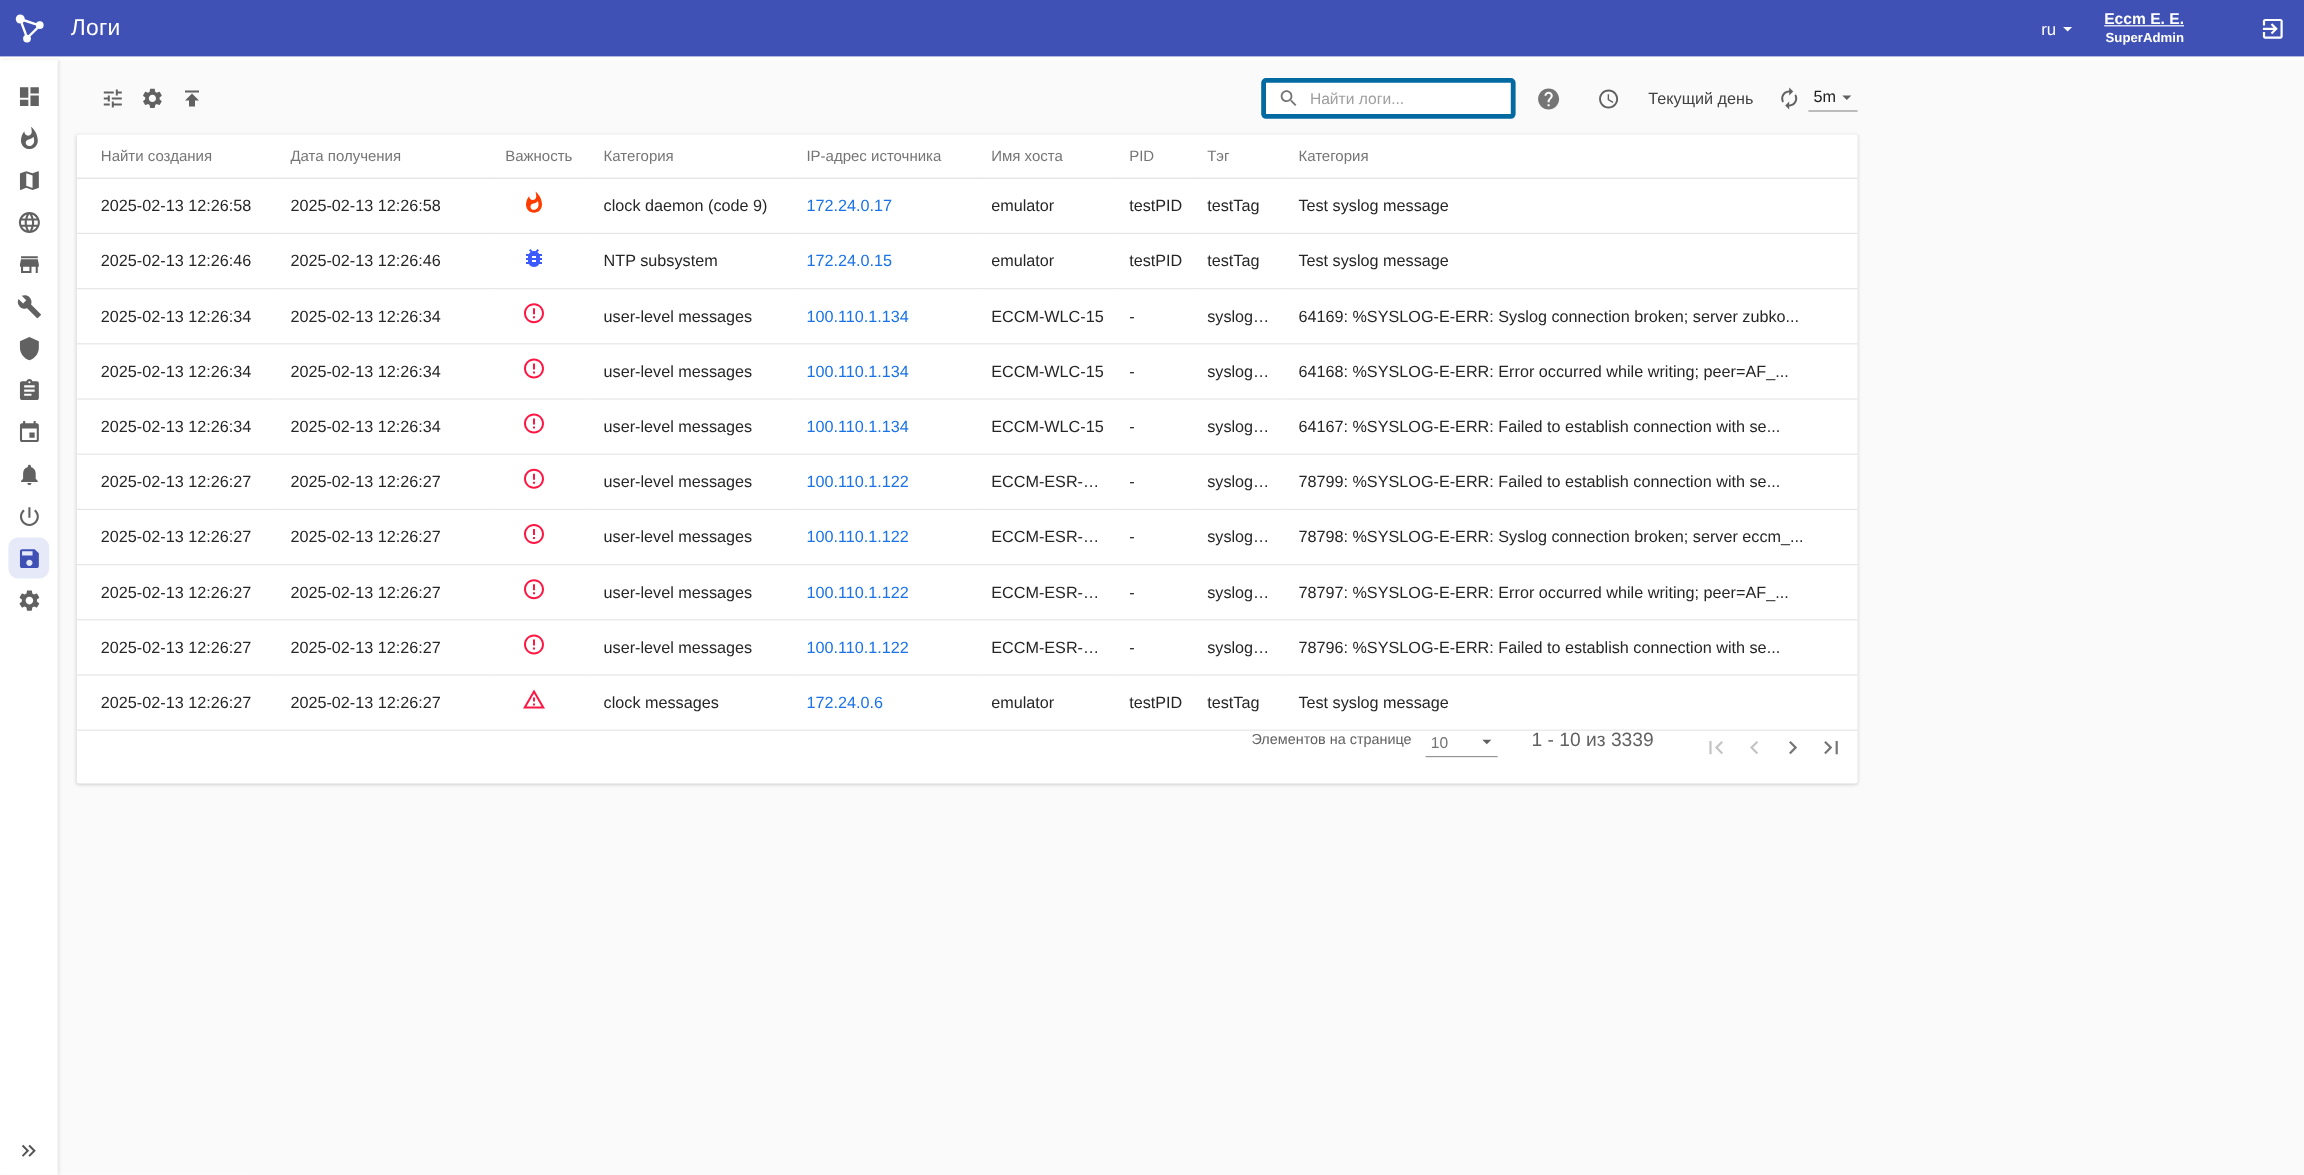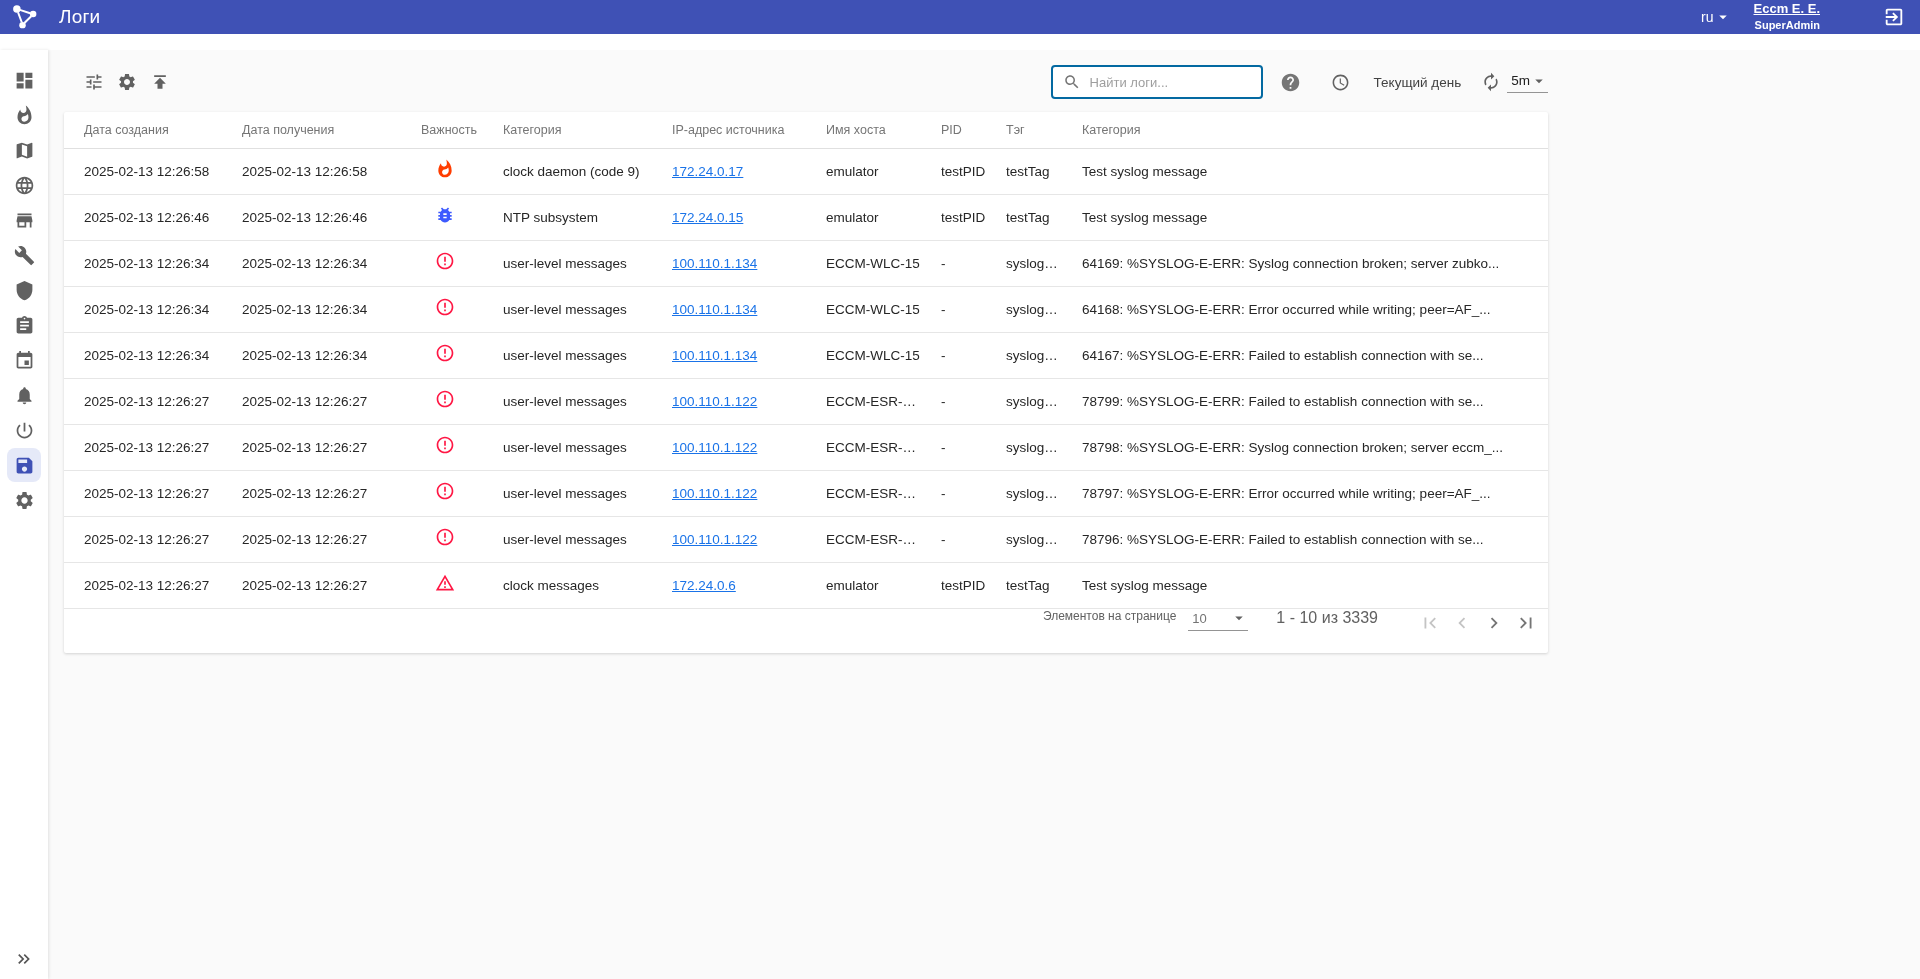--- a/index.html
+++ b/index.html
@@ -6,21 +6,21 @@
     --topbar-bg:#3f51b5;
     --link:#1a73e8;
   }
   *{box-sizing:border-box;}
   html,body{margin:0;padding:0;width:1920px;height:979px;overflow:hidden;
     font-family:"Liberation Sans",sans-serif;background:#fff;}
   svg{display:block;}
   [data-icon]{display:inline-flex;align-items:center;justify-content:center;}
 
   
-  .topbar{position:absolute;top:0;left:0;right:0;height:34px;background:var(--topbar-bg);
+  .topbar{position:absolute;top:0;left:0;right:0;height:47px;background:var(--topbar-bg);
     display:flex;align-items:center;color:#fff;z-index:30;}
   .logo{width:30px;height:30px;margin-left:10px;color:#fff;}
   .logo svg{width:30px;height:30px;}
   .app-title{font-size:19px;margin-left:19px;letter-spacing:.2px;}
   .tb-spacer{flex:1;}
   .lang{display:flex;align-items:center;font-size:14px;cursor:pointer;}
   .lang svg{width:18px;height:18px;}
   .user{text-align:right;margin-left:22px;line-height:1.3;cursor:pointer;}
   .user-name{font-size:13px;font-weight:700;text-decoration:underline;}
   .user-role{font-size:11px;font-weight:700;}
@@ -40,21 +40,21 @@
   .sb-expand svg{width:20px;height:20px;}
 
   
   .main{position:absolute;top:50px;left:48px;right:0;bottom:0;background:#fafafa;}
   .toolbar{margin:10px 0 8px 16px;width:1484px;height:44px;display:flex;align-items:center;}
   .tool-left{display:flex;align-items:center;gap:9px;margin-left:18px;}
   .icon-btn{width:24px;height:24px;display:flex;align-items:center;justify-content:center;
     color:#616161;cursor:pointer;}
   .icon-btn svg{width:20px;height:20px;}
   .tool-right{margin-left:auto;display:flex;align-items:center;}
-  .search-box{width:212px;height:34px;border:2px solid #0369a1;border-radius:4px;background:#fff;
+  .search-box{width:212px;height:34px;border:4px solid #0369a1;border-radius:4px;background:#fff;
     display:flex;align-items:center;padding:0 10px;}
   .search-ic{color:#757575;margin-right:7px;}
   .search-ic svg{width:18px;height:18px;}
   .search-box input{border:none;outline:none;flex:1;min-width:0;font-size:13px;
     font-family:"Liberation Sans",sans-serif;color:#424242;background:transparent;}
   .search-box input::placeholder{color:#9e9e9e;}
   .help-btn{margin-left:16px;color:#757575;}
   .help-btn svg{width:21px;height:21px;}
   .period-btn{display:flex;align-items:center;gap:24px;margin-left:28px;color:#424242;
     font-size:13.5px;cursor:pointer;}
@@ -70,21 +70,21 @@
     box-shadow:0 1px 3px rgba(0,0,0,.16);}
   table{width:100%;border-collapse:collapse;table-layout:fixed;}
   thead th{font-size:12.5px;color:#757575;font-weight:400;text-align:left;
     padding:11px 10px;border-bottom:1px solid #e0e0e0;white-space:nowrap;overflow:hidden;}
   thead th:first-child{padding-left:20px;}
   tbody td{font-size:13.5px;color:#262626;padding:10px;line-height:18px;height:18px;
     border-bottom:1px solid #e6e6e6;white-space:nowrap;overflow:hidden;text-overflow:ellipsis;}
   tbody td:first-child{padding-left:20px;}
   .sev-icon{display:inline-flex;margin-left:14px;}
   .sev-icon svg{width:20px;height:20px;}
-  .ip-link{color:var(--link);text-decoration:underline;cursor:pointer;}
+  .ip-link{color:var(--link);cursor:pointer;}
 
   
   .pagination{height:44px;display:flex;align-items:flex-start;justify-content:flex-end;padding-right:8px;}
   .pp-label{font-size:12px;color:#616161;}
   .pp-select{display:flex;align-items:center;justify-content:space-between;width:60px;
     border-bottom:1px solid #949494;margin:0 28px 0 12px;padding:0 0 3px 4px;
     font-size:13px;color:#737373;cursor:pointer;}
   .pp-select svg{width:18px;height:18px;color:#616161;}
   .range{font-size:16px;color:#616161;margin-right:34px;}
   .nav-btn{width:28px;height:28px;display:flex;align-items:center;justify-content:center;
@@ -267,21 +267,21 @@
           <col style="width:82px">
         <col style="width:169px">
           <col style="width:154px">
           <col style="width:115px">
         <col style="width:65px">
           <col style="width:76px">
           <col>
       </colgroup>
       <thead>
         <tr>
-            <th>Дата создания</th>
+            <th>Найти создания</th>
             <th>Дата получения</th>
             <th>Важность</th>
             <th>Категория</th>
             <th>IP-адрес источника</th>
             <th>Имя хоста</th>
             <th>PID</th>
             <th>Тэг</th>
             <th>Категория</th>
           </tr>
       </thead>

